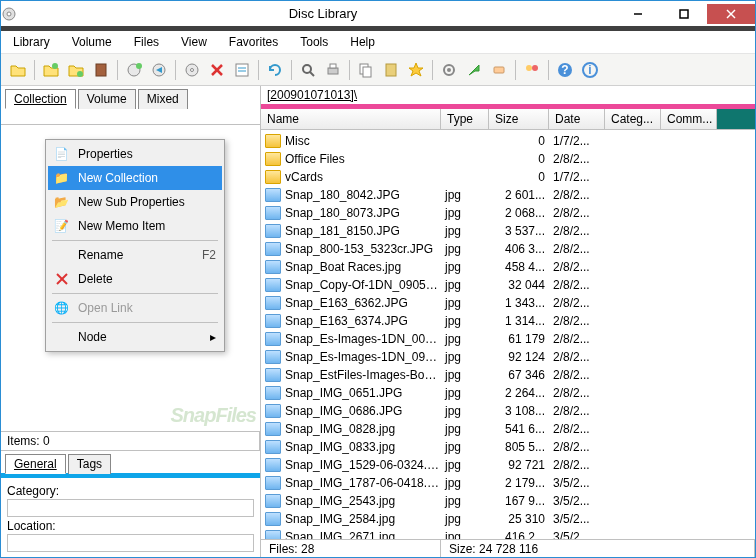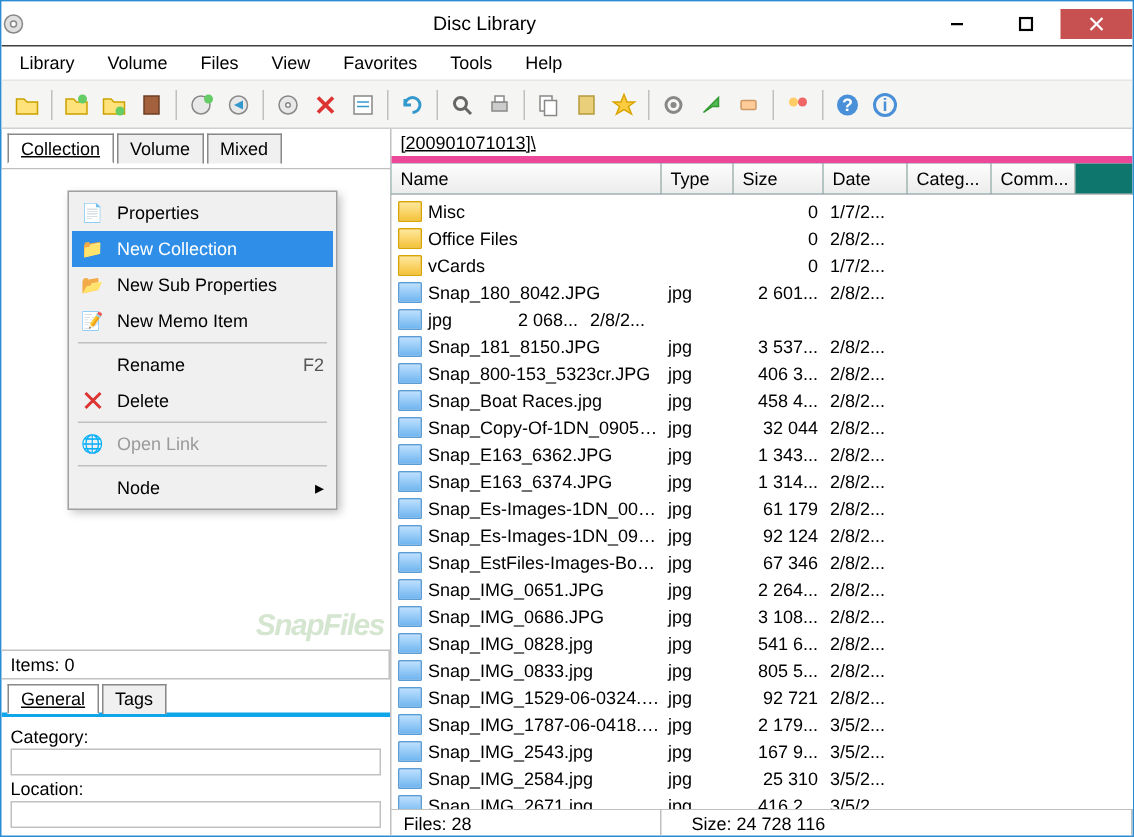--- a/index.html
+++ b/index.html
@@ -1,53 +1,53 @@
 <!DOCTYPE html>
 <html><head>
 <meta charset="utf-8">
 <style>
 * { box-sizing: border-box; margin: 0; padding: 0; font-family: "Segoe UI", Tahoma, sans-serif; font-size: 12px; }
 body { background: #fff; width: 756px; height: 558px; overflow: hidden; border: 1px solid #2a8dd4; }
-.titlebar { background: #fff; height: 30px; display: flex; align-items: center; position: relative; border-bottom: 1px solid #404040; }
+.titlebar { background: #fff; height: 30px; display: flex; align-items: center; position: relative; border-bottom: 5px solid #404040; }
 .titlebar .title { flex: 1; text-align: center; color: #000; font-size: 13px; }
 .titlebar .icon { width: 30px; text-align: center; }
 .win-controls { display: flex; }
 .win-btn { width: 46px; height: 20px; display: flex; align-items: center; justify-content: center; cursor: default; }
 .win-btn.close { background: #c75050; color: #fff; width: 48px; }
 .menubar { background: #fff; padding: 2px 8px; display: flex; gap: 14px; border-bottom: 1px solid #e5e5e5; }
 .menubar span { padding: 2px 4px; cursor: default; }
 .toolbar { background: #f5f5f3; padding: 3px 6px; display: flex; align-items: center; gap: 3px; border-bottom: 1px solid #d0d0d0; height: 32px; }
 .tb-btn { width: 22px; height: 22px; display: flex; align-items: center; justify-content: center; cursor: default; }
 .tb-sep { width: 1px; height: 20px; background: #c0c0c0; margin: 0 2px; }
 .content { display: flex; height: calc(100% - 30px - 22px - 32px); }
 .left-panel { width: 260px; border-right: 1px solid #c0c0c0; display: flex; flex-direction: column; }
-.left-tabs { display: flex; gap: 2px; padding: 2px 4px 4px 4px; border-bottom: 1px solid #c0c0c0; }
+.left-tabs { display: flex; gap: 2px; padding: 2px 4px 16px 4px; border-bottom: 1px solid #c0c0c0; }
 .tab { padding: 2px 8px; border: 1px solid #888; border-bottom: none; background: #f0f0f0; cursor: default; position: relative; top: 1px; }
 .tab.active { background: #fff; border-bottom: 1px solid #fff; text-decoration: underline; }
 .tree-area { flex: 1; background: #fff; position: relative; padding: 4px; border-bottom: 1px solid #c0c0c0; overflow: hidden; }
 .status-row { display: flex; border-bottom: 1px solid #c0c0c0; gap: 30px; }
 .status-cell { padding: 2px 6px; border-right: 1px solid #c0c0c0; flex: 1; }
-.bottom-tabs { display: flex; gap: 2px; padding: 2px 4px 0 4px; border-bottom: 3px solid #0ea5e9; }
+.bottom-tabs { display: flex; gap: 2px; padding: 2px 4px 0 4px; border-bottom: 5px solid #0ea5e9; }
 .props { padding: 4px 6px; }
 .props .row { margin: 2px 0; }
 .props .field { border: 1px solid #c0c0c0; height: 18px; background: #fff; margin-top: 1px; }
 .right-panel { flex: 1; display: flex; flex-direction: column; }
 .path-bar { padding: 2px 6px; border-bottom: 5px solid #ec4899; text-decoration: underline; }
 .list-header { display: flex; background: #0f766e; border-bottom: 1px solid #c0c0c0; }
 .col-h { padding: 3px 6px; border-right: 1px solid #c0c0c0; overflow: hidden; white-space: nowrap; cursor: default; background: linear-gradient(#fdfdfd,#ececec); }
 .list-body { flex: 1; overflow-y: auto; background: #fff; }
 .file-row { display: flex; align-items: flex-end; height: 18px; padding: 0 4px; }
 .file-row .ficon { width: 16px; height: 14px; margin-right: 4px; flex-shrink: 0; }
 .file-row .fname { width: 160px; overflow: hidden; white-space: nowrap; text-overflow: ellipsis; padding-right: 4px; }
 .file-row .ftype { width: 48px; }
 .file-row .fsize { width: 60px; text-align: right; padding-right: 8px; }
 .file-row .fdate { width: 56px; }
 .folder-icon { background: linear-gradient(#ffe79c,#f5c33b); border: 1px solid #d9a400; border-radius: 1px; }
 .img-icon { background: linear-gradient(#bde0ff,#6fb5ef); border: 1px solid #5a9cd6; border-radius: 1px; }
-.status-bar { display: flex; border-top: 1px solid #c0c0c0; gap: 12px; }
+.status-bar { display: flex; border-top: 1px solid #c0c0c0; }
 .status-bar .scell { padding: 2px 8px; border-right: 1px solid #c0c0c0; }
 .context-menu { position: absolute; left: 44px; top: 14px; width: 180px; background: #f0f0f0; border: 1px solid #a0a0a0; box-shadow: 2px 2px 6px rgba(0,0,0,.25); padding: 2px; z-index: 100; }
 .cm-item { display: flex; align-items: center; padding: 4px 6px; gap: 8px; cursor: default; }
 .cm-item.sel { background: #2f8fe8; color: #fff; }
 .cm-item.disabled { color: #9a9a9a; }
 .cm-sep { height: 1px; background: #c0c0c0; margin: 2px 4px; }
 .cm-icon { width: 16px; height: 16px; display: flex; align-items: center; justify-content: center; }
 .cm-key { margin-left: auto; color: #555; }
 .cm-arrow { margin-left: auto; }
 .watermark { position: absolute; right: 4px; bottom: 4px; font-size: 20px; font-style: italic; font-weight: bold; color: #d5e6d0; pointer-events: none; letter-spacing: -1px; }
@@ -334,20 +334,21 @@
         </div>
         <div class="file-row">
           <div class="ficon img-icon"></div>
           <div class="fname">Snap_180_8042.JPG</div>
           <div class="ftype">jpg</div>
           <div class="fsize">2 601...</div>
           <div class="fdate">2/8/2...</div>
         </div>
         <div class="file-row">
           <div class="ficon img-icon"></div>
+          <div class="fname">Snap_180_8073.JPG</div>
           <div class="ftype">jpg</div>
           <div class="fsize">2 068...</div>
           <div class="fdate">2/8/2...</div>
         </div>
         <div class="file-row">
           <div class="ficon img-icon"></div>
           <div class="fname">Snap_181_8150.JPG</div>
           <div class="ftype">jpg</div>
           <div class="fsize">3 537...</div>
           <div class="fdate">2/8/2...</div>

